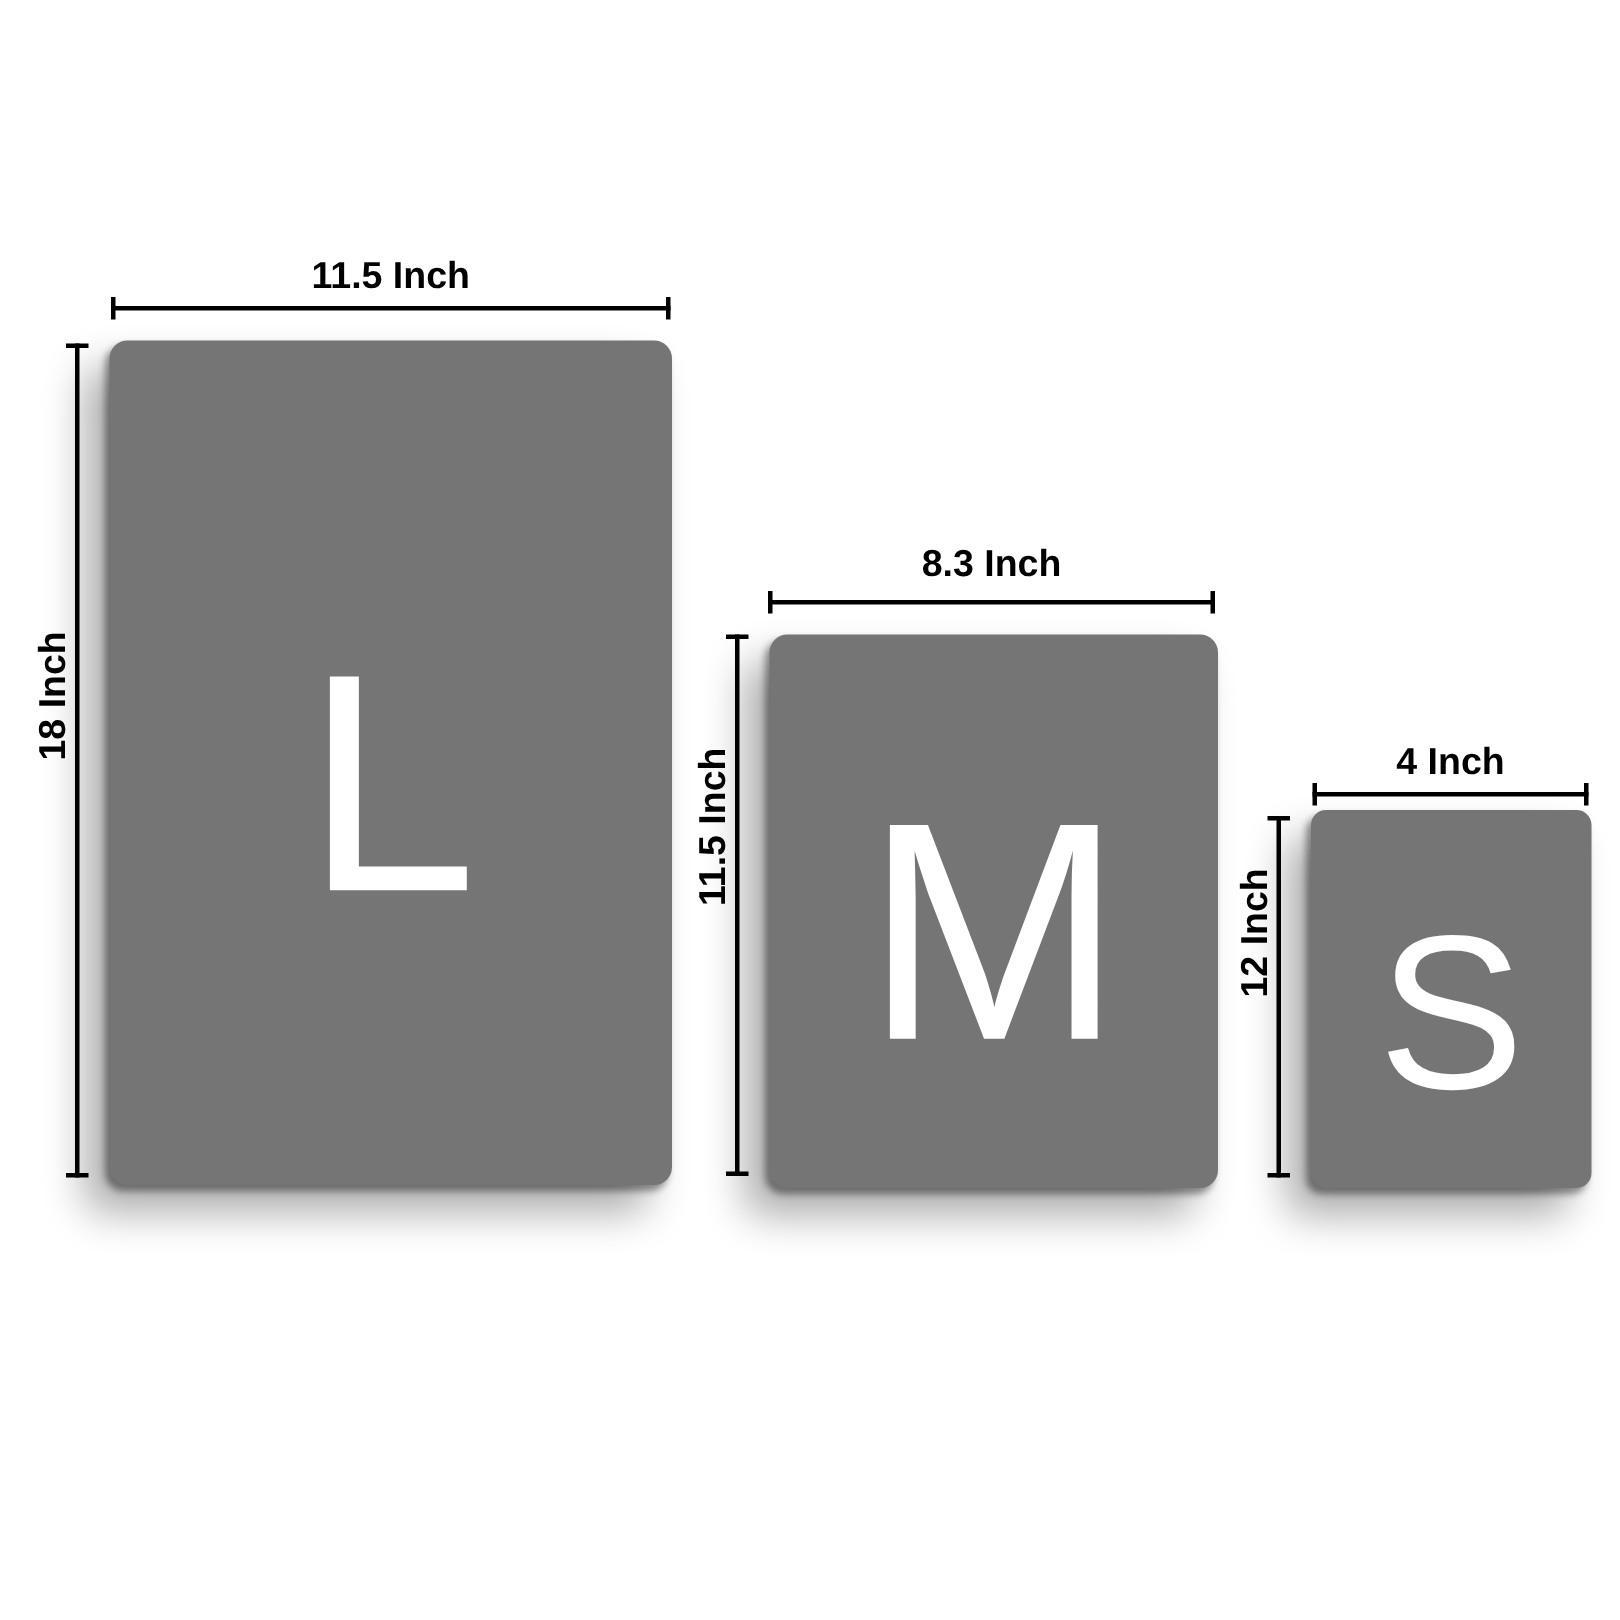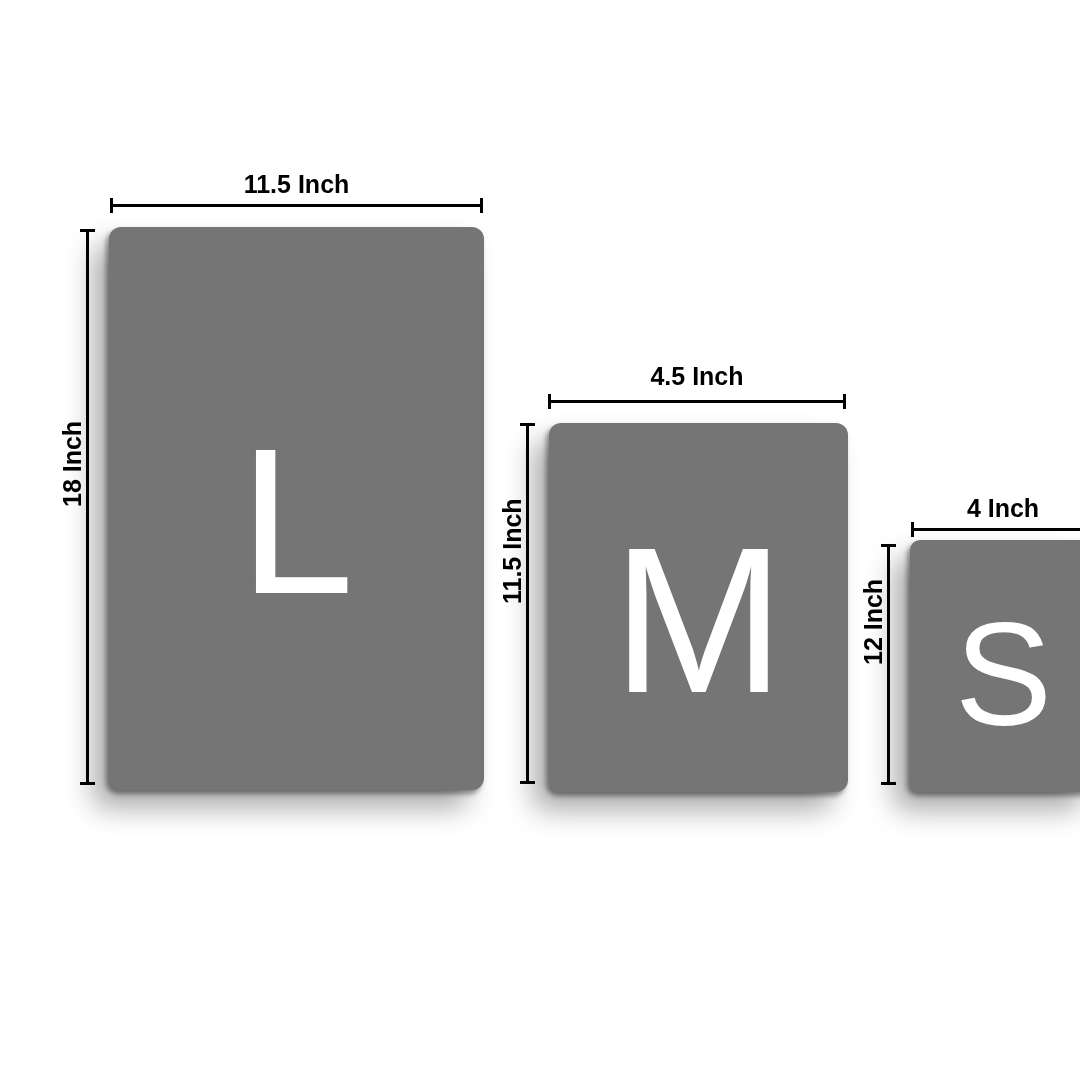--- a/index.html
+++ b/index.html
@@ -11,21 +11,20 @@
     height: 1080px;
     position: relative;
     background: #ffffff;
     overflow: hidden;
     font-family: "Liberation Sans", sans-serif;
   }
 
   .stage {
     position: absolute;
     inset: 0;
-    margin-left: 36px;
   }
 
   
   .panel {
     position: absolute;
     background: #757575;
     border-radius: 12px;
     box-shadow: -3px 4px 5px rgba(0,0,0,0.40),
                 -16px 18px 28px rgba(0,0,0,0.33);
     display: flex;
@@ -132,21 +131,21 @@
   <div class="dim-label-h" id="dimL-w-label">11.5 Inch</div>
   <div class="dim-h" id="dimL-w-line"></div>
   <div class="dim-v" id="dimL-h-line"></div>
   <div class="dim-label-v" id="dimL-h-label">
     <span>18 Inch</span>
   </div>
   <div class="panel" id="panel-large">
     <div class="letter">L</div>
   </div>
 
-  <div class="dim-label-h" id="dimM-w-label">4.5 Inch</div>
+  <div class="dim-label-h" id="dimM-w-label">8.3 Inch</div>
   <div class="dim-h" id="dimM-w-line"></div>
   <div class="dim-v" id="dimM-h-line"></div>
   <div class="dim-label-v" id="dimM-h-label">
     <span>11.5 Inch</span>
   </div>
   <div class="panel" id="panel-medium">
     <div class="letter">M</div>
   </div>
 
   <div class="dim-label-h" id="dimS-w-label">4 Inch</div>

